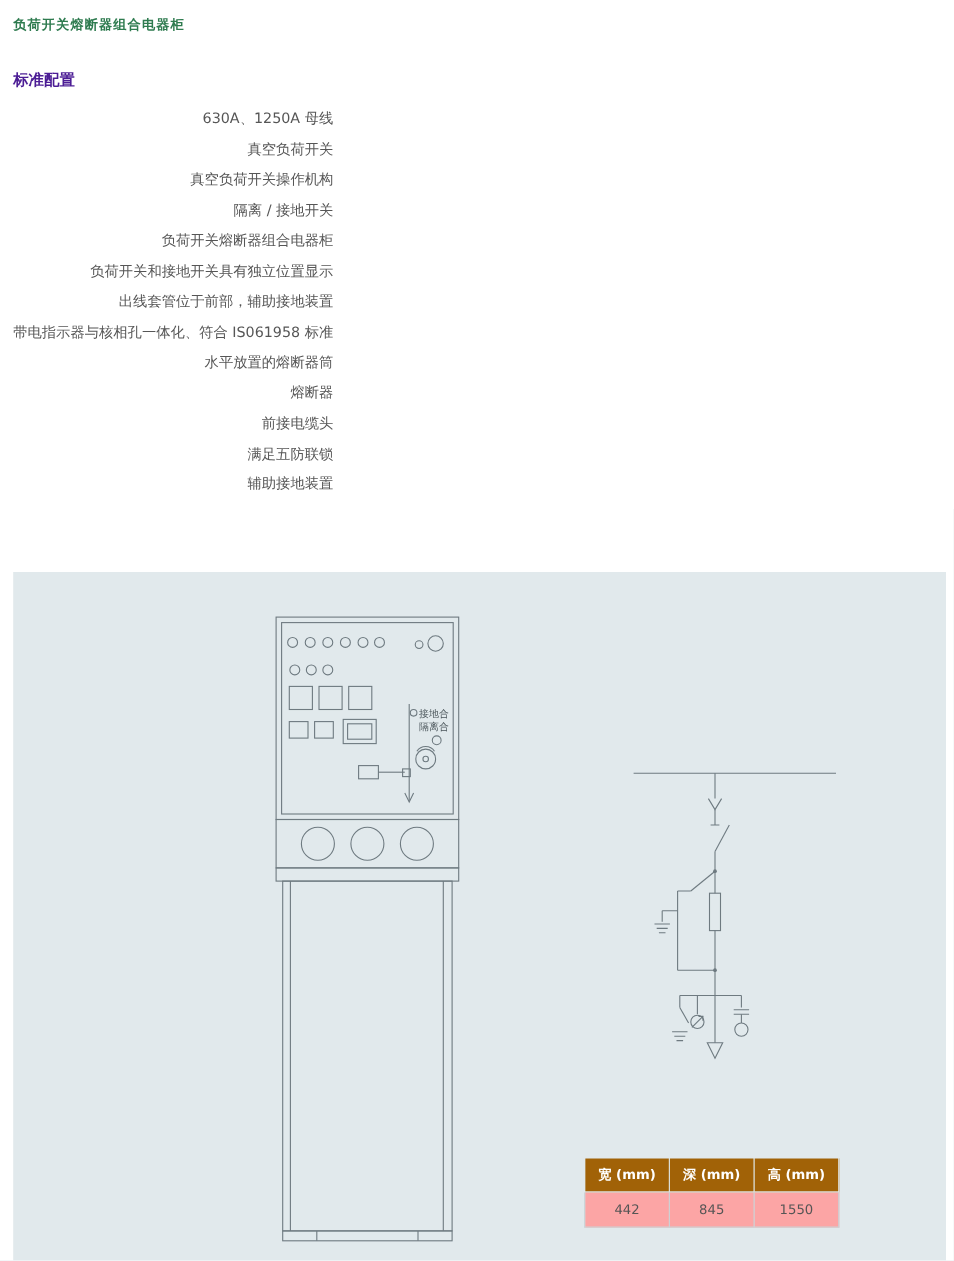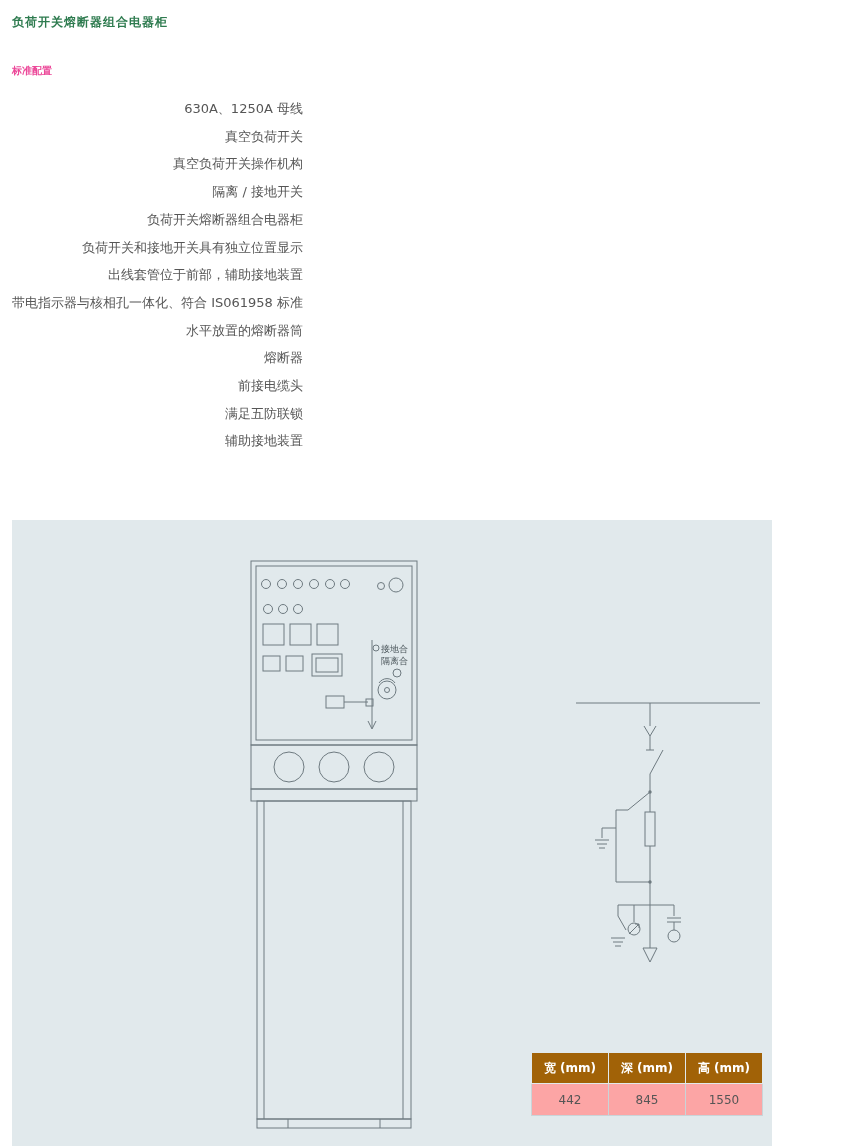--- a/index.html
+++ b/index.html
@@ -10,33 +10,33 @@
     font-family:"DejaVu Sans", sans-serif;
     overflow:hidden;
   }
   .page-title {
     position:absolute; left:12px; top:14px;
     font-size:12px; font-weight:bold; color:#2e7b4f;
     letter-spacing:1px;
   }
   .section-subtitle {
     position:absolute; left:12px; top:64px;
-    font-size:10px; font-weight:bold; color:#ec4899;
+    font-size:14px; font-weight:bold; color:#4c1d95;
   }
   .features {
     position:absolute; left:12px; top:95px;
   }
   .feature {
     font-size:13px; color:#565656; line-height:27.7px;
     white-space:nowrap;
     text-align:right;
   }
   .panel {
     position:absolute; left:12px; top:520px;
-    width:760px; height:626px;
+    width:848px; height:626px;
     background:#e1e9ec;
   }
   .cabinet-svg {
     position:absolute; left:238px; top:40px;
   }
   .schematic-svg {
     position:absolute; left:556px; top:170px;
   }
   svg line, svg rect, svg circle, svg path, svg polyline, svg polygon {
     stroke:#6e7a80; stroke-width:1; fill:none;

